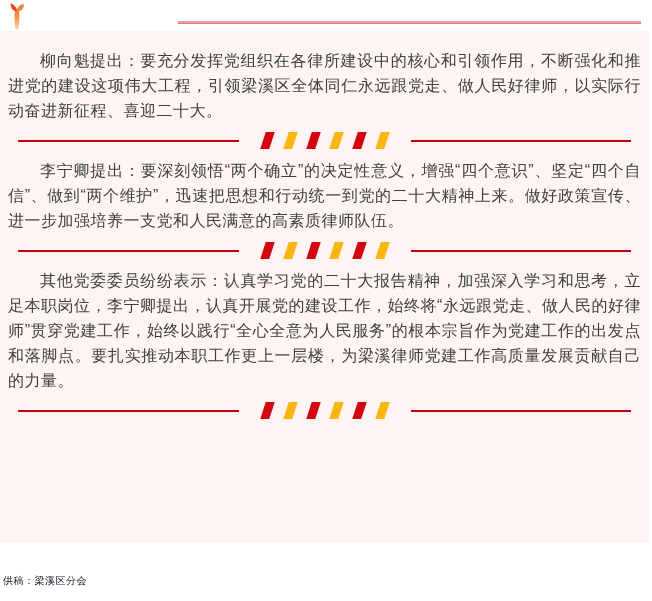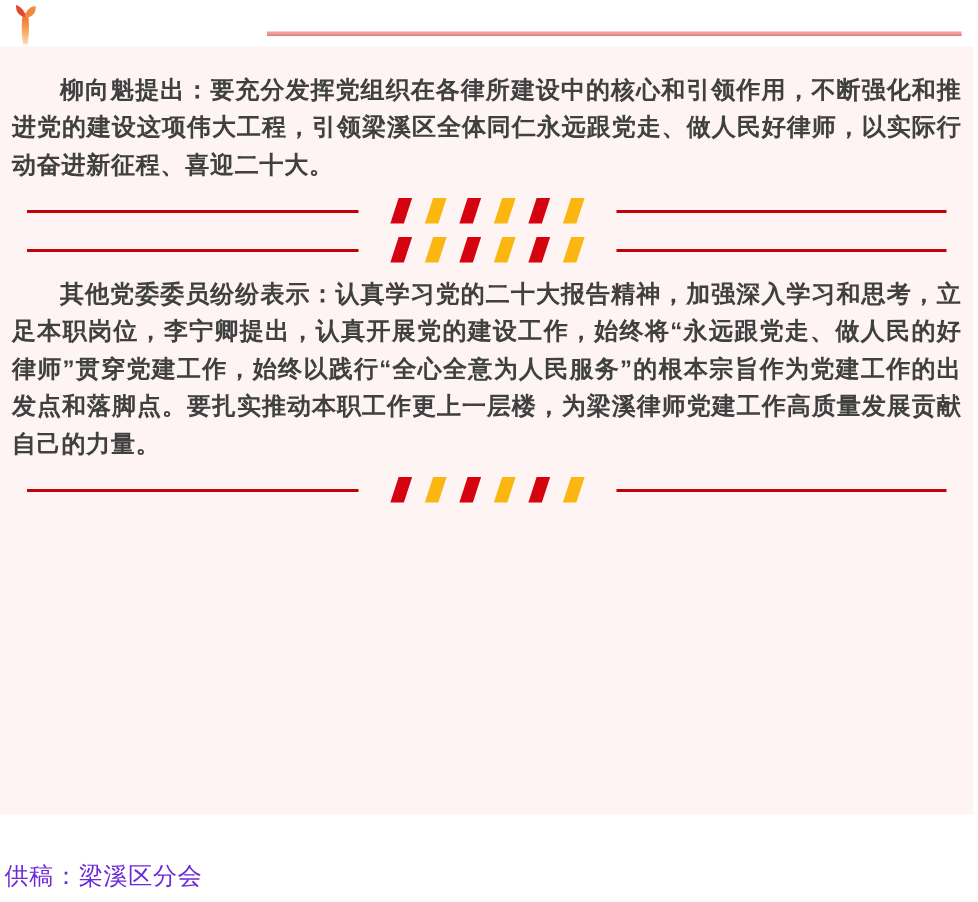--- a/index.html
+++ b/index.html
@@ -28,43 +28,42 @@
     padding: 17px 8px 18px 8px;
     color: #404040;
   }
   .panel p {
     margin: 0;
     font-size: 16px;
     line-height: 25px;
     text-indent: 2em;
     letter-spacing: 0.5px;
     text-align: justify;
-    font-weight: bold;
   }
 
   
   .divider {
     display: flex; align-items: center;
     margin: 9px 0; padding: 0 10px;
     height: 17px;
   }
   .divider .rule { flex: 1; height: 2px; background: #c40009; }
   .slashes { display: flex; margin: 0 17px; }
   .slash {
     width: 9px; height: 17px; margin: 0 7px;
     transform: skewX(-18deg);
   }
   .slash.red { background: #d5030f; }
   .slash.yellow { background: #fbb612; }
 
   
   .footer {
     margin: 31px 0 0 3px;
-    font-size: 16px;
-    color: #6d28d9;
+    font-size: 10px;
+    color: #0f172a;
     letter-spacing: 0.5px;
   }
 </style>
 </head>
 <body>
 
 <div class="page">
 
   <div class="header">
     <svg class="flame" viewBox="0 0 19 28" xmlns="http://www.w3.org/2000/svg" aria-hidden="true">
@@ -92,20 +91,21 @@
         <span class="slash red"></span>
         <span class="slash yellow"></span>
         <span class="slash red"></span>
         <span class="slash yellow"></span>
         <span class="slash red"></span>
         <span class="slash yellow"></span>
       </div>
       <div class="rule"></div>
     </div>
 
+    <p>李宁卿提出：要深刻领悟“两个确立”的决定性意义，增强“四个意识”、坚定“四个自信”、做到“两个维护”，迅速把思想和行动统一到党的二十大精神上来。做好政策宣传、进一步加强培养一支党和人民满意的高素质律师队伍。</p>
 
     <div class="divider">
       <div class="rule"></div>
       <div class="slashes">
         <span class="slash red"></span>
         <span class="slash yellow"></span>
         <span class="slash red"></span>
         <span class="slash yellow"></span>
         <span class="slash red"></span>
         <span class="slash yellow"></span>

